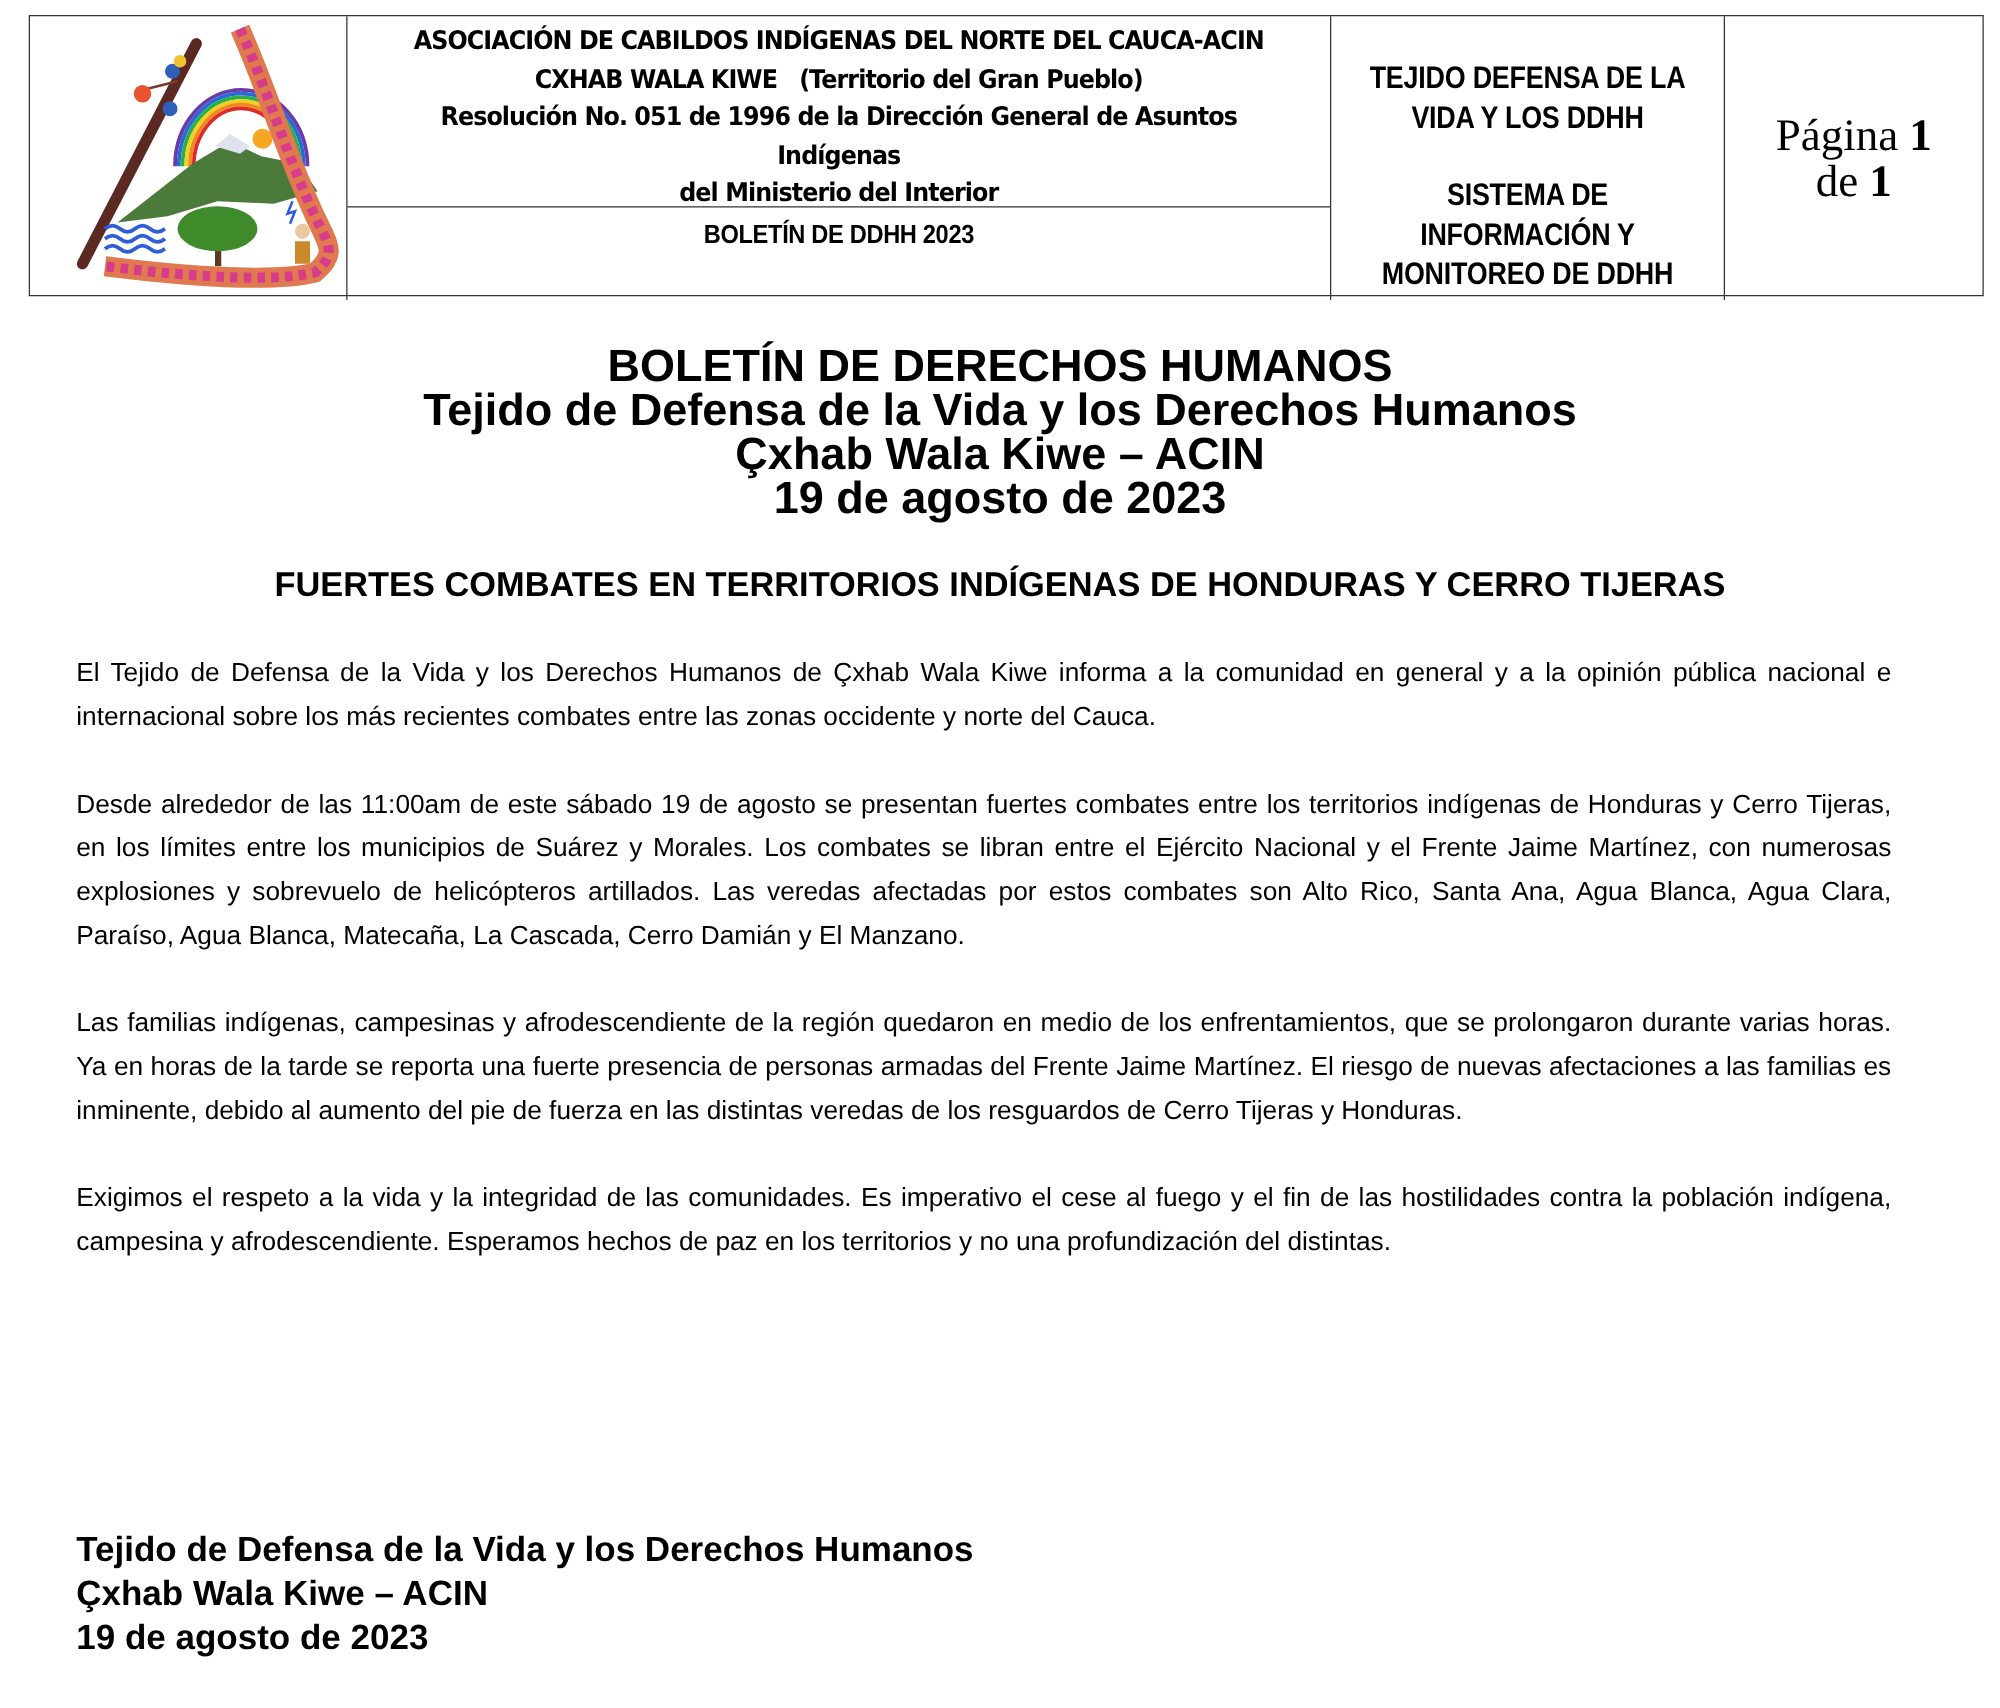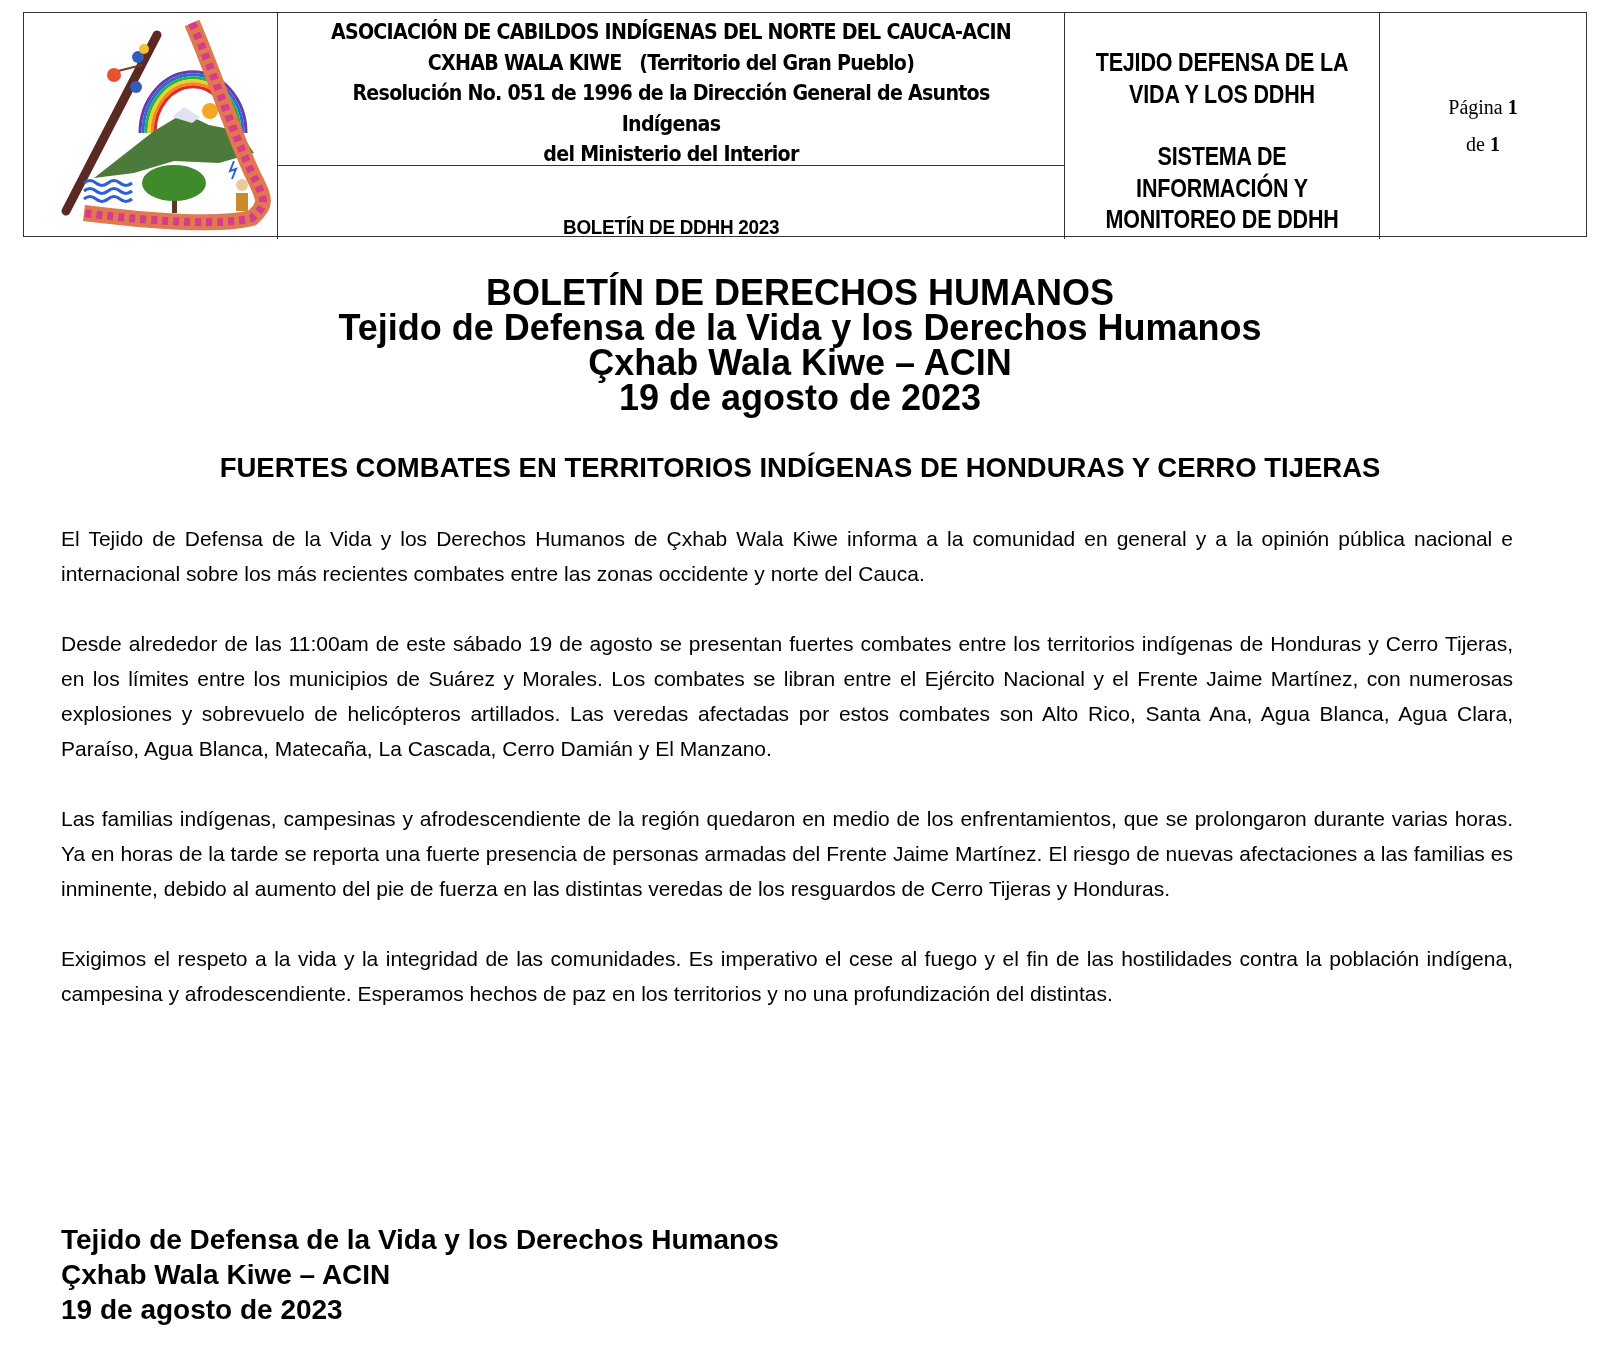--- a/index.html
+++ b/index.html
@@ -9,27 +9,27 @@
     position: absolute; left: 23px; top: 12px; width: 1564px; height: 225px;
     border: 1.5px solid #333; box-sizing: border-box;
     display: grid;
     grid-template-columns: 254px 787px 315px 1fr;
   }
   .cell { box-sizing: border-box; }
   .logo-cell { border-right: 1.5px solid #333; position: relative; }
   .org-col { border-right: 1.5px solid #333; display: flex; flex-direction: column; }
   .org-top { height: 153px; border-bottom: 1.5px solid #333; box-sizing: border-box; text-align: center; padding-top: 4px; }
   .org-top div { font-weight: bold; font-size: 20.5px; line-height: 30.5px; font-family: "DejaVu Sans", sans-serif; letter-spacing: -0.8px; transform: scaleX(0.93); }
-  .org-bottom { flex: 1; display: flex; align-items: flex-end; justify-content: center; padding-top: 10px; }
+  .org-bottom { flex: 1; display: flex; align-items: flex-start; justify-content: center; padding-top: 10px; }
   .org-bottom span { font-weight: bold; font-size: 21px; letter-spacing: -0.3px; transform: scaleX(0.9); display: inline-block; }
   .tejido-col { border-right: 1.5px solid #333; text-align: center; padding-top: 34px; }
   .tejido-col div { font-weight: bold; font-size: 25px; line-height: 31.5px; transform: scaleX(0.86); letter-spacing: -0.2px; }
   .tejido-col .gap { height: 31px; }
   .page-col { display: flex; align-items: center; justify-content: center; text-align: center; }
-  .page-col .pg { font-family: "Liberation Serif", serif; font-size: 20px; line-height: 37px; }
+  .page-col .pg { font-family: "Liberation Serif", serif; font-size: 36px; line-height: 37px; }
   .page-col b { font-weight: bold; }
 
   .title-block { position: absolute; left: 0; width: 1600px; top: 275px; text-align: center; font-weight: bold; }
   .title-block div { font-size: 36px; line-height: 35px; }
   .headline { position: absolute; left: 0; width: 1600px; top: 450px; text-align: center; font-weight: bold; font-size: 27.5px; line-height: 36px; }
 
   .body { position: absolute; left: 61px; width: 1452px; top: 521px; }
   .body p { margin: 0 0 35px 0; font-size: 21px; line-height: 35px; text-align: justify; text-align-last: left; }
   .signature { position: absolute; left: 61px; top: 1222px; font-weight: bold; }
   .signature div { font-size: 28px; line-height: 35px; }

